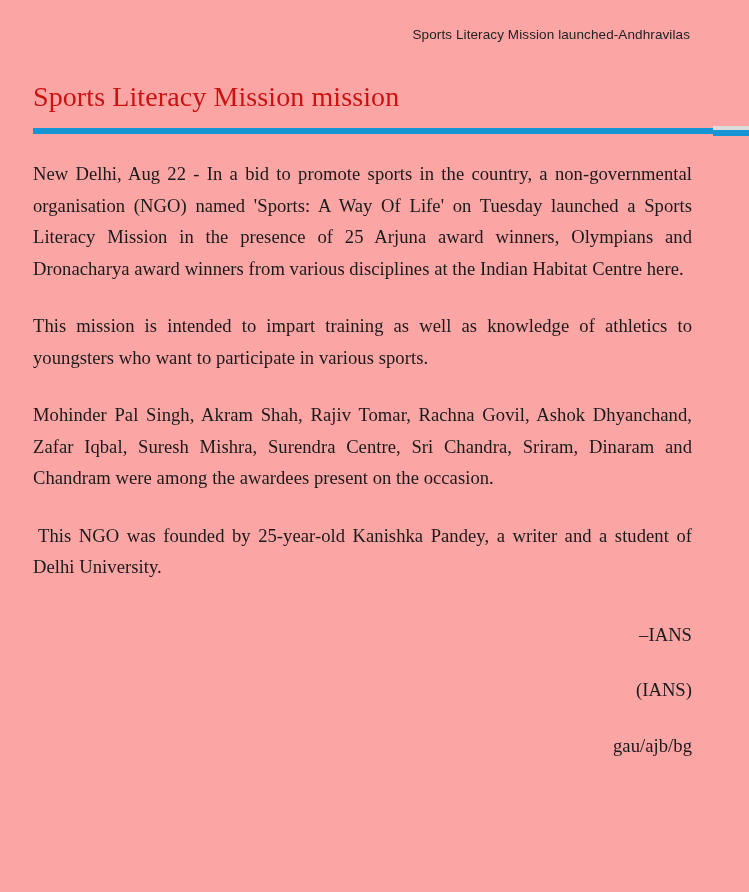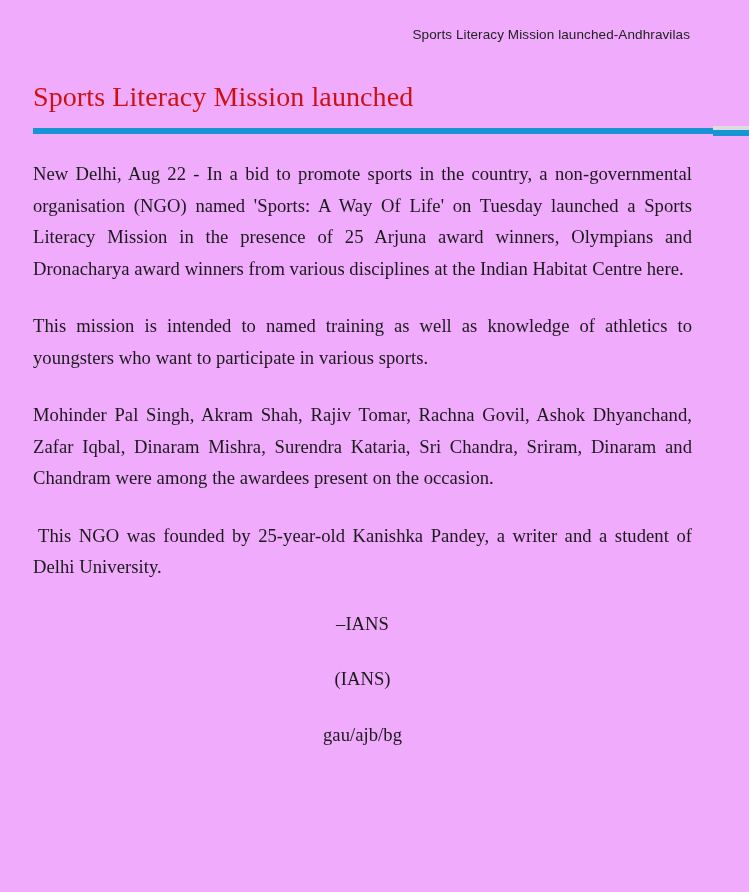--- a/index.html
+++ b/index.html
@@ -6,21 +6,21 @@
   html, body {
     margin: 0;
     padding: 0;
     background: #ffffff;
   }
 
   .page {
     position: relative;
     width: 749px;
     height: 892px;
-    background: #f0abfc;
+    background: #fca5a5;
     overflow: hidden;
     font-family: "Liberation Serif", "DejaVu Serif", serif;
     -webkit-font-smoothing: antialiased;
   }
 
   
   .running-header {
     position: absolute;
     top: 26px;
     left: 0;
@@ -100,61 +100,61 @@
     letter-spacing: 0.05px;
     -webkit-hyphens: none;
     hyphens: none;
   }
 
   .article-body p.indented {
     text-indent: 5px;
   }
 
   .article-body p.last-of-body {
-    margin-bottom: 25px;
+    margin-bottom: 36px;
   }
 
   
   .article-body p.flush {
-    text-align: center;
+    text-align: right;
     margin-bottom: 24px;
   }
 
   .signoff {
     margin-top: 6px;
   }
   .slugline {
     margin-top: 2px;
   }
   .agency {
     margin-top: 2px;
   }
 </style>
 </head>
 <body>
 
 <div class="page">
 
   <div class="running-header">Sports Literacy Mission launched-Andhravilas</div>
 
-  <h1 class="article-title">Sports Literacy Mission launched</h1>
+  <h1 class="article-title">Sports Literacy Mission mission</h1>
 
   <div class="rule-wrap">
     <div class="rule-main"></div>
     <div class="rule-tail-shadow"></div>
     <div class="rule-tail"></div>
   </div>
 
   <div class="article-body">
 
     <p>New Delhi, Aug 22 - In a bid to promote sports in the country, a non-governmental organisation (NGO) named 'Sports: A Way Of Life' on Tuesday launched a Sports Literacy Mission in the presence of 25 Arjuna award winners, Olympians and Dronacharya award winners from various disciplines at the Indian Habitat Centre here.</p>
 
-    <p>This mission is intended to named training as well as knowledge of athletics to youngsters who want to participate in various sports.</p>
+    <p>This mission is intended to impart training as well as knowledge of athletics to youngsters who want to participate in various sports.</p>
 
-    <p>Mohinder Pal Singh, Akram Shah, Rajiv Tomar, Rachna Govil, Ashok Dhyanchand, Zafar Iqbal, Dinaram Mishra, Surendra Kataria, Sri Chandra, Sriram, Dinaram and Chandram were among the awardees present on the occasion.</p>
+    <p>Mohinder Pal Singh, Akram Shah, Rajiv Tomar, Rachna Govil, Ashok Dhyanchand, Zafar Iqbal, Suresh Mishra, Surendra Centre, Sri Chandra, Sriram, Dinaram and Chandram were among the awardees present on the occasion.</p>
 
     <p class="indented last-of-body">This NGO was founded by 25-year-old Kanishka Pandey, a writer and a student of Delhi University.</p>
 
     <p class="flush signoff">–IANS</p>
 
     <p class="flush agency">(IANS)</p>
 
     <p class="flush slugline">gau/ajb/bg</p>
 
   </div>

